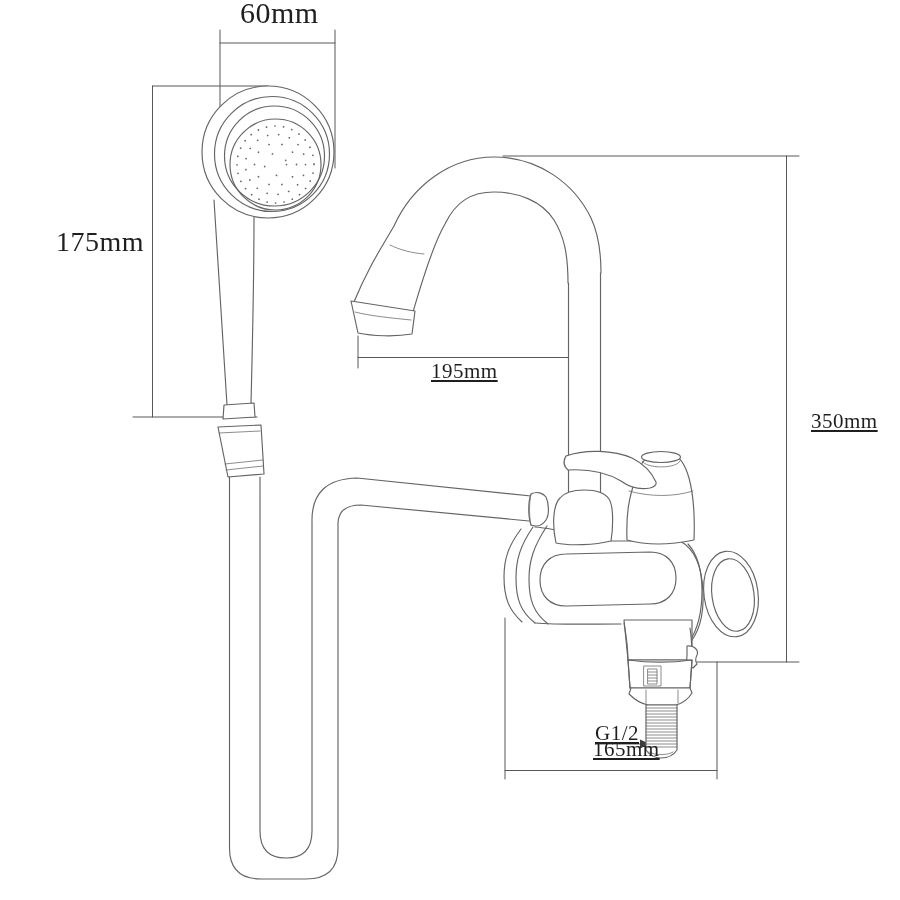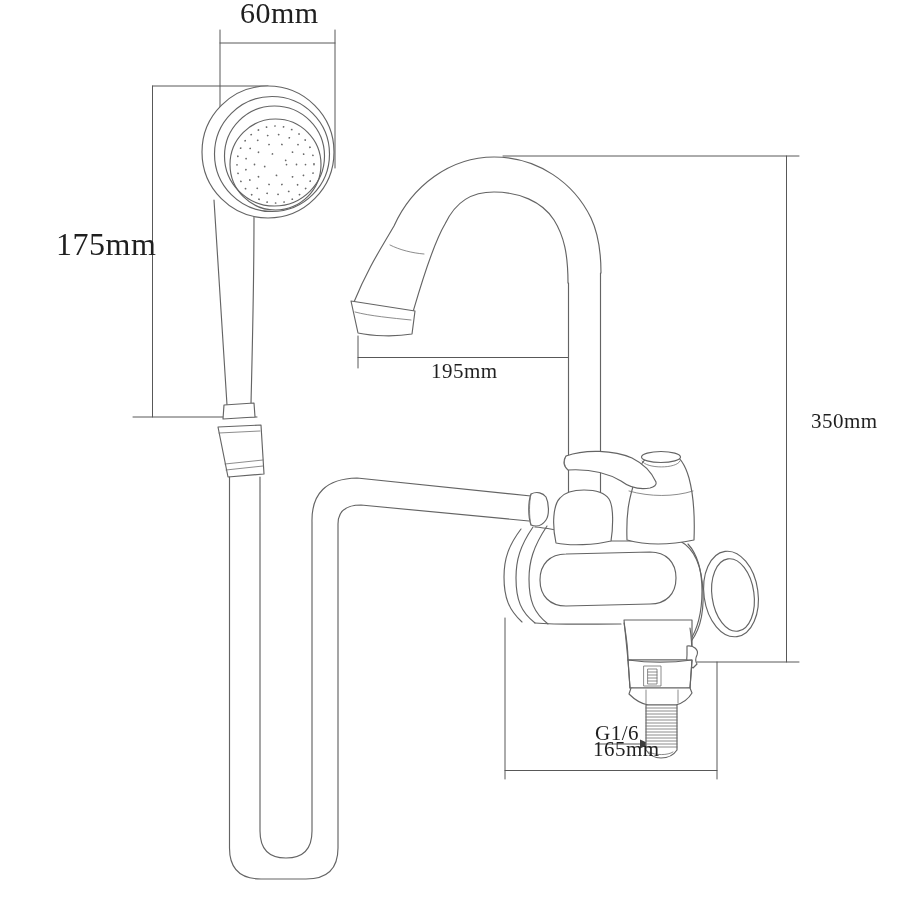--- a/index.html
+++ b/index.html
@@ -9,22 +9,22 @@
   
   .lines path,.lines circle,.lines ellipse,.lines rect,.lines line,.lines polyline{
     fill:none;stroke:#646464;stroke-width:1.15;stroke-linecap:round;stroke-linejoin:round;}
   .lines .w{fill:#ffffff;}                 
   .lines .dim{stroke:#585858;stroke-width:1;}
   .lines .thin{stroke-width:0.8;stroke:#6e6e6e;}
   .lines .dots{stroke:#6a6a6a;stroke-width:1.7;stroke-linecap:round;}
   .lines .arrowhead{fill:#3d3d3d;stroke:none;}
   .dim-label{position:absolute;color:#1f1f1f;line-height:1;white-space:nowrap;letter-spacing:.5px;}
   .dim-label.lg{font-size:30px;}
-  .dim-label.md{font-size:32px;}
-  .dim-label.sm{font-size:21px;}
+  .dim-label.md{font-size:28px;}
+  .dim-label.sm{font-size:21px;text-decoration:underline;}
 </style>
 </head>
 <body>
 
 <div class="canvas">
   <svg class="lines" width="900" height="900" viewBox="0 0 900 900">
 
     <g>
       <path class="dim" d="M220 30 V143 M335 30 V168 M220 43 H335"></path>
     </g>
@@ -117,16 +117,16 @@
   </svg>
 
   <div class="dim-label lg" style="left:240px;top:-2px;">60mm</div>
 
   <div class="dim-label md" style="left:56px;top:228px;">175mm</div>
 
   <div class="dim-label sm" style="left:431px;top:361px;">195mm</div>
 
   <div class="dim-label sm" style="left:811px;top:411px;">350mm</div>
 
-  <div class="dim-label sm" style="left:595px;top:723px;">G1/6</div>
+  <div class="dim-label sm" style="left:595px;top:723px;">G1/2</div>
 
   <div class="dim-label sm" style="left:593px;top:739px;">165mm</div>
 </div>
 
 </body></html>

